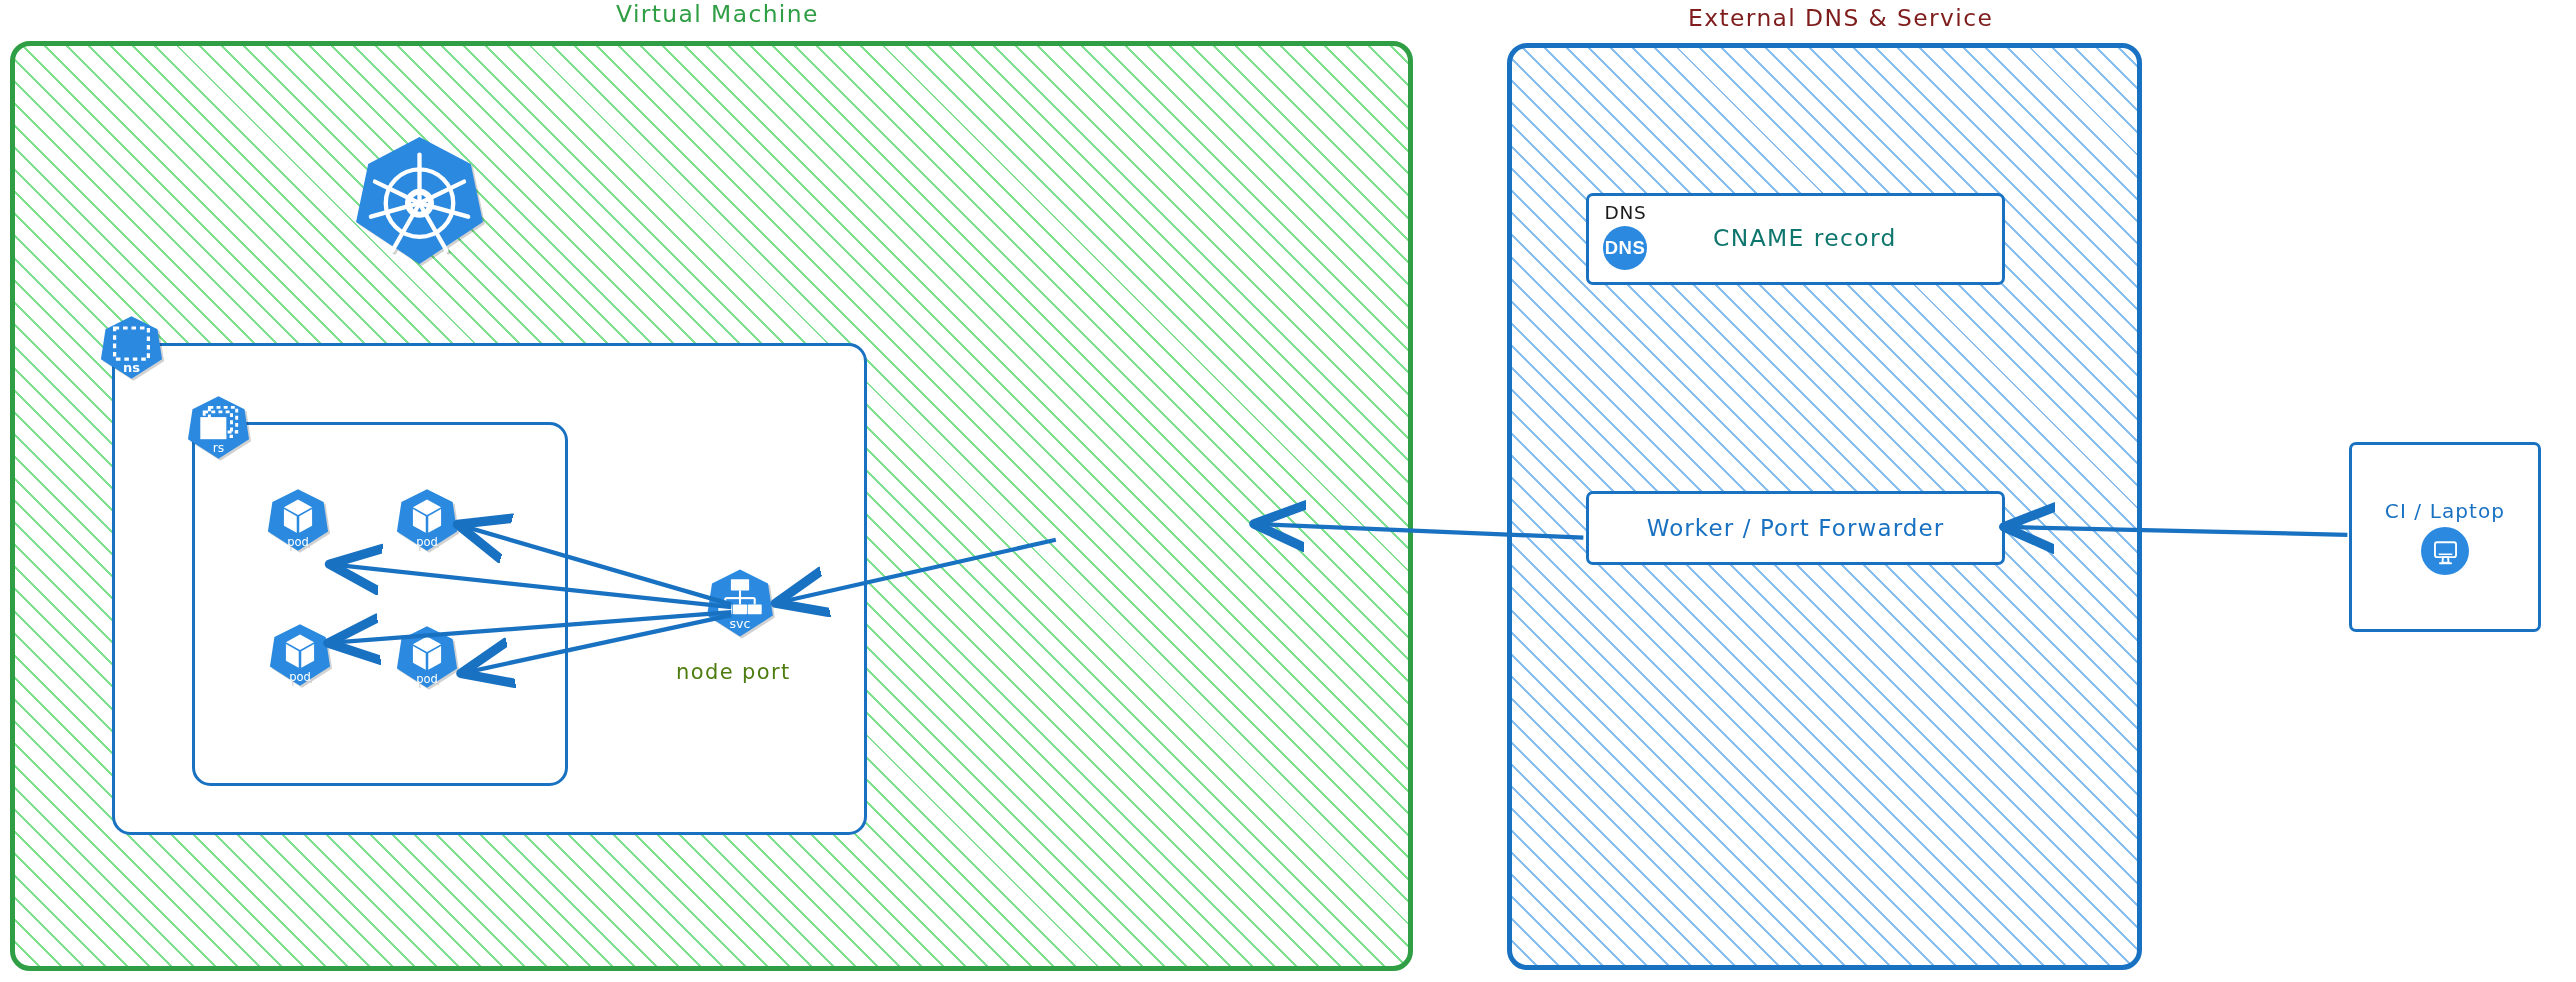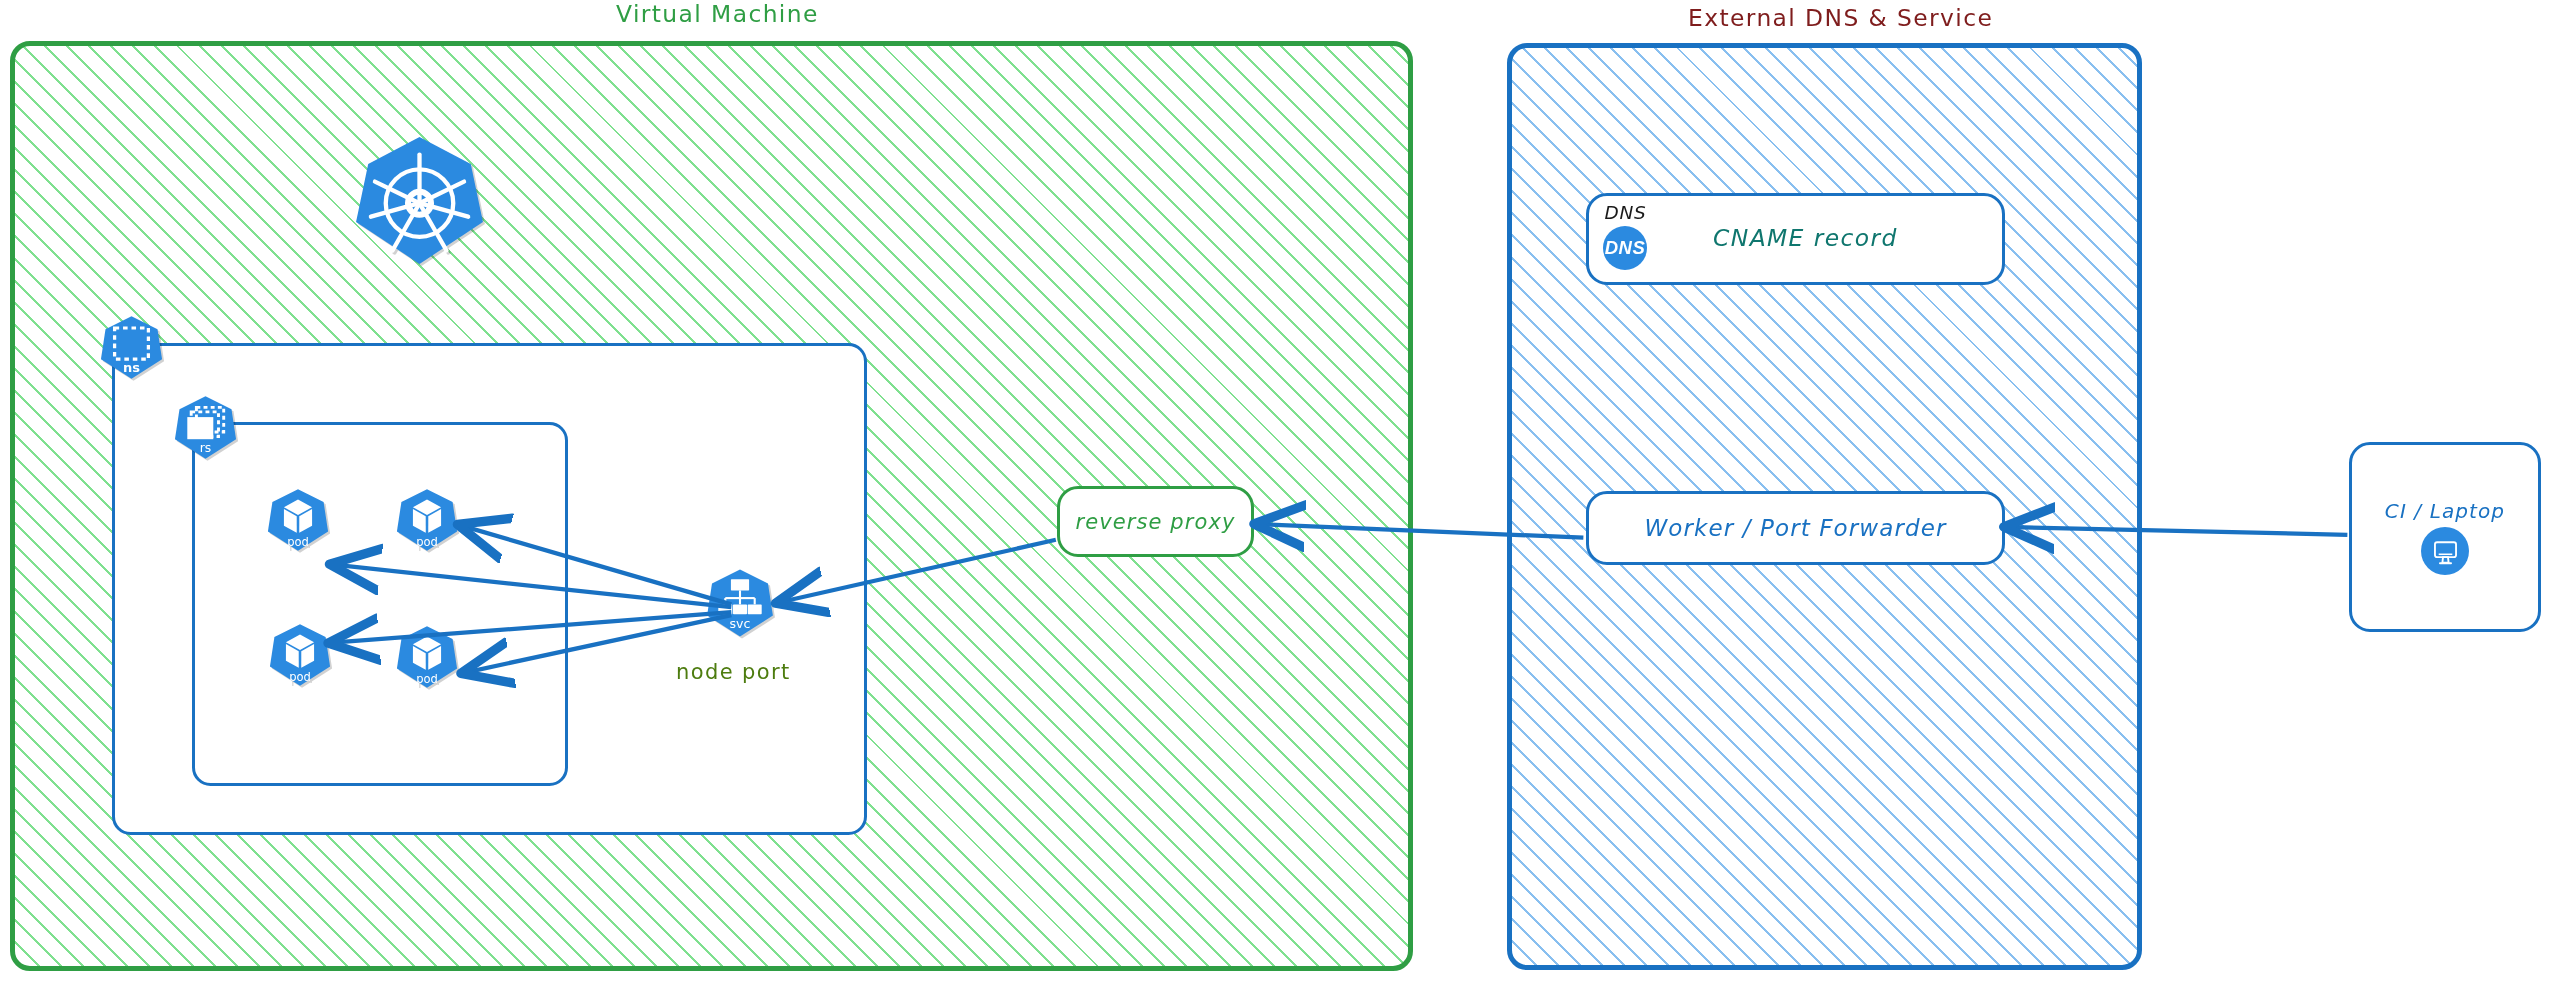--- a/index.html
+++ b/index.html
@@ -51,22 +51,22 @@
     background:#ffffff;
     border:3.6px solid #1971c2;
     border-radius:18.5px;
   }
   .box-ns{left:112px;top:343px;width:755px;height:492px;}
   .box-rs{left:192px;top:422px;width:376px;height:364px;}
 
   
   .node{
     position:absolute;box-sizing:border-box;
-    background:#ffffff;border-radius:21px;
-    display:flex;align-items:center;justify-content:center;font-style:italic;
+    background:#ffffff;border-radius:7px;
+    display:flex;align-items:center;justify-content:center;
   }
   .node-label{font-size:21px;white-space:nowrap;letter-spacing:1.1px;}
 
   .node-revproxy{
     left:1057px;top:486px;width:197px;height:71px;
     border:3.6px solid #2f9e44;
   }
   .node-revproxy .node-label{color:#2f9e44;}
 
   .node-dns{
@@ -156,21 +156,21 @@
   <div class="kicon" style="left:99px;top:315px;width:65px;height:65px;font-weight:bold;">
     <svg width="65" height="65" viewBox="0 0 100 100">
       <polygon points="50,2 90,22 97,68 50,98 3,68 10,22" fill="#2b8ae0"></polygon>
       <rect x="24" y="20" width="52" height="48" fill="none" stroke="#ffffff" stroke-width="5" stroke-dasharray="7 6"></rect>
       <text x="50" y="87" font-family="DejaVu Sans, sans-serif" font-size="20" fill="#ffffff" text-anchor="middle">ns</text>
     </svg>
   </div>
 
   <div class="box box-rs"></div>
 
-  <div class="kicon" style="left:173px;top:395px;width:65px;height:65px;">
+  <div class="kicon" style="left:186px;top:395px;width:65px;height:65px;">
     <svg width="65" height="65" viewBox="0 0 100 100">
       <polygon points="50,2 90,22 97,68 50,98 3,68 10,22" fill="#2b8ae0"></polygon>
       <rect x="36" y="19" width="42" height="38" fill="none" stroke="#ffffff" stroke-width="4.5" stroke-dasharray="6 5"></rect>
       <rect x="28" y="26" width="42" height="38" fill="none" stroke="#ffffff" stroke-width="4.5" stroke-dasharray="6 5"></rect>
       <rect x="22" y="34" width="40" height="34" fill="#ffffff"></rect>
       <text x="50" y="88" font-family="DejaVu Sans, sans-serif" font-size="19" fill="#ffffff" text-anchor="middle">rs</text>
     </svg>
   </div>
 
   <div class="kicon" style="left:266px;top:488px;width:64px;height:64px;">
@@ -233,23 +233,20 @@
         <line x1="29" y1="43" x2="29" y2="52"></line>
         <line x1="50" y1="43" x2="50" y2="52"></line>
         <line x1="71" y1="43" x2="71" y2="52"></line>
       </g>
       <text x="50" y="86" font-family="DejaVu Sans, sans-serif" font-size="18" fill="#ffffff" text-anchor="middle">svc</text>
     </svg>
   </div>
 
   <div class="free-label hand" style="left:676px;top:660px;">node port</div>
 
-  <div class="node node-revproxy">
-    <span class="node-label hand">reverse proxy</span>
-  </div>
 
   <div class="zone zone-ext"></div>
   <div class="zone-title ext hand">External DNS &amp; Service</div>
 
   <div class="node node-dns">
     <span class="dns-tag hand">DNS</span>
     <span class="dns-badge">DNS</span>
     <span class="dns-text hand">CNAME record</span>
   </div>
 

